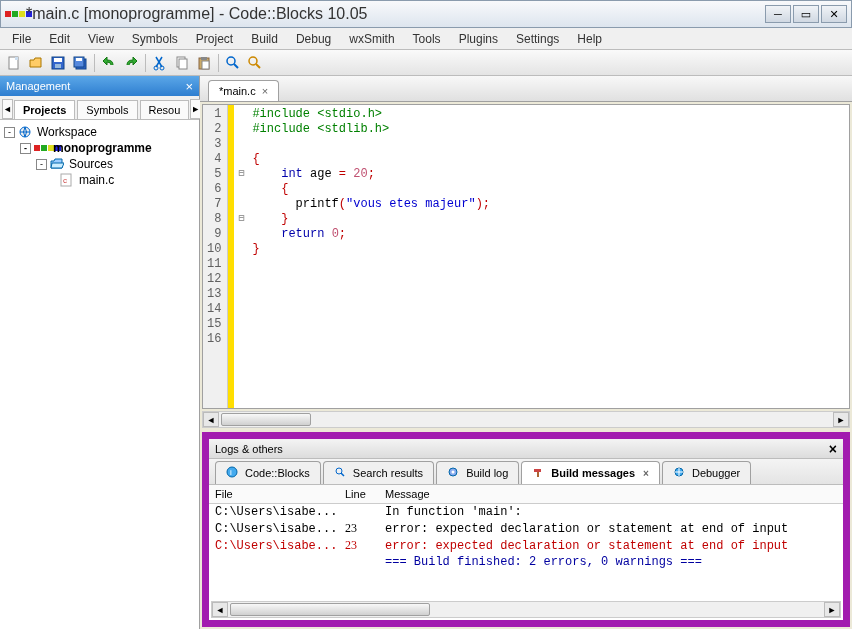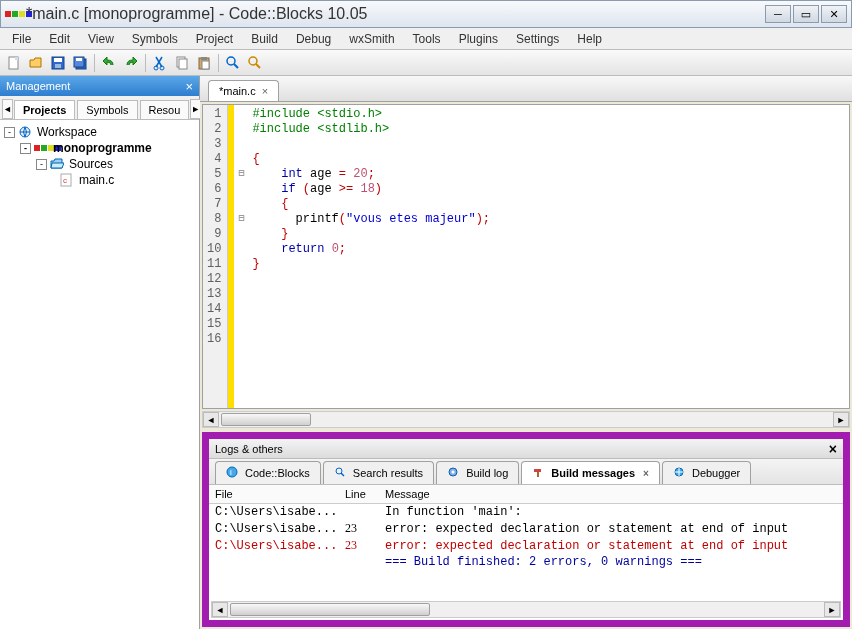--- a/index.html
+++ b/index.html
@@ -299,21 +299,20 @@
           <div class="fc"></div>
           <div class="fc"></div>
           <div class="fc"></div>
         </div>
       <div class="code-body" id="codebody">
           <div class="cl"><span class="tok-pp">#include &lt;stdio.h&gt;</span></div>
           <div class="cl"><span class="tok-pp">#include &lt;stdlib.h&gt;</span></div>
           <div class="cl"></div>
           <div class="cl"><span class="tok-br">{</span></div>
           <div class="cl"><span class="tok-pl">    </span><span class="tok-kw">int </span><span class="tok-pl">age </span><span class="tok-op">= </span><span class="tok-num">20</span><span class="tok-op">;</span></div>
-          <div class="cl"><span class="tok-pl">    </span><span class="tok-kw">if </span><span class="tok-op">(</span><span class="tok-pl">age </span><span class="tok-op">&gt;= </span><span class="tok-num">18</span><span class="tok-op">)</span></div>
           <div class="cl"><span class="tok-pl">    </span><span class="tok-br">{</span></div>
           <div class="cl"><span class="tok-pl">      printf</span><span class="tok-op">(</span><span class="tok-str">"vous etes majeur"</span><span class="tok-op">);</span></div>
           <div class="cl"><span class="tok-pl">    </span><span class="tok-br">}</span></div>
           <div class="cl"><span class="tok-pl">    </span><span class="tok-kw">return </span><span class="tok-num">0</span><span class="tok-op">;</span></div>
           <div class="cl"><span class="tok-br">}</span></div>
           <div class="cl"></div>
           <div class="cl"></div>
           <div class="cl"></div>
           <div class="cl"></div>
         </div>

